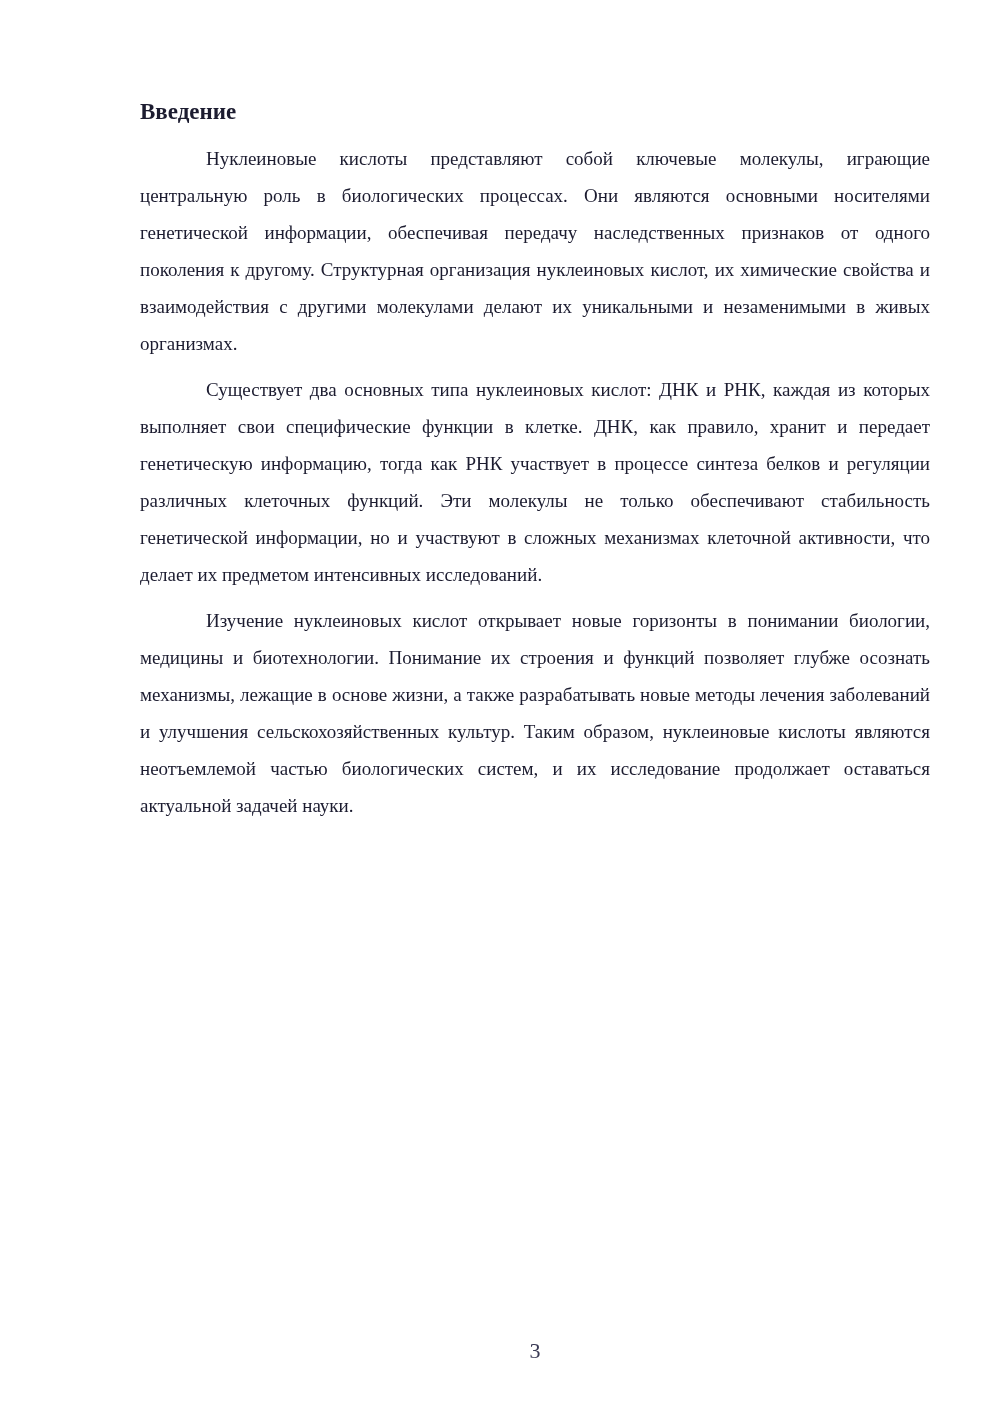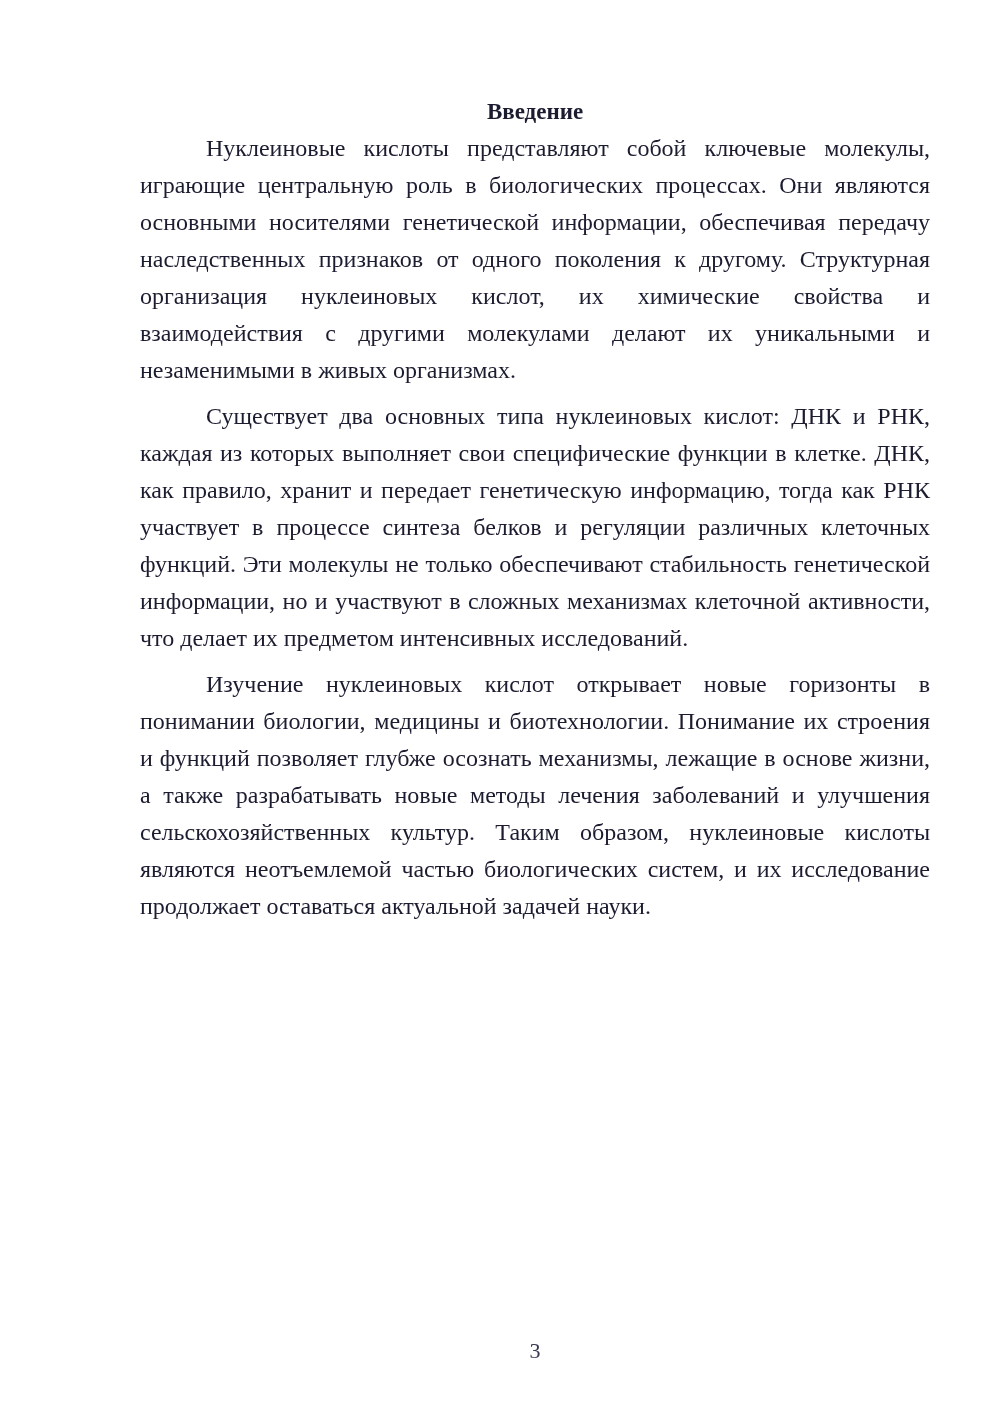--- a/index.html
+++ b/index.html
@@ -14,28 +14,27 @@
     position: relative;
     overflow: hidden;
   }
   .page {
     position: absolute;
     inset: 0;
     padding: 93px 70px 0 140px;
     background: #ffffff;
   }
   .doc-title {
-    text-align: center;
     font-weight: bold;
     font-size: 23px;
     line-height: 37px;
-    margin-bottom: 0;
+    margin-bottom: 10px;
   }
   .doc-paragraph {
-    font-size: 24px;
+    font-size: 19px;
     line-height: 37px;
     text-align: justify;
     text-indent: 66px;
     margin-bottom: 9px;
   }
   .page-number {
     position: absolute;
     left: 140px;
     right: 70px;
     bottom: 50px;

